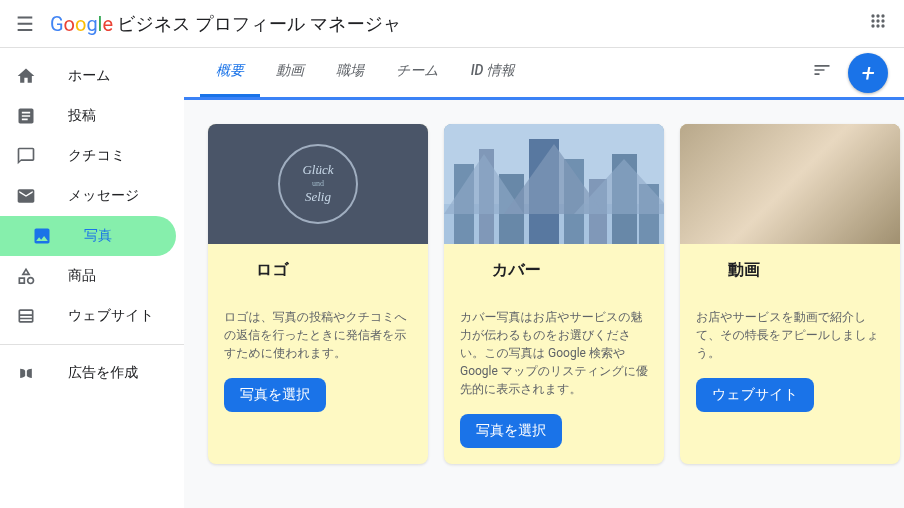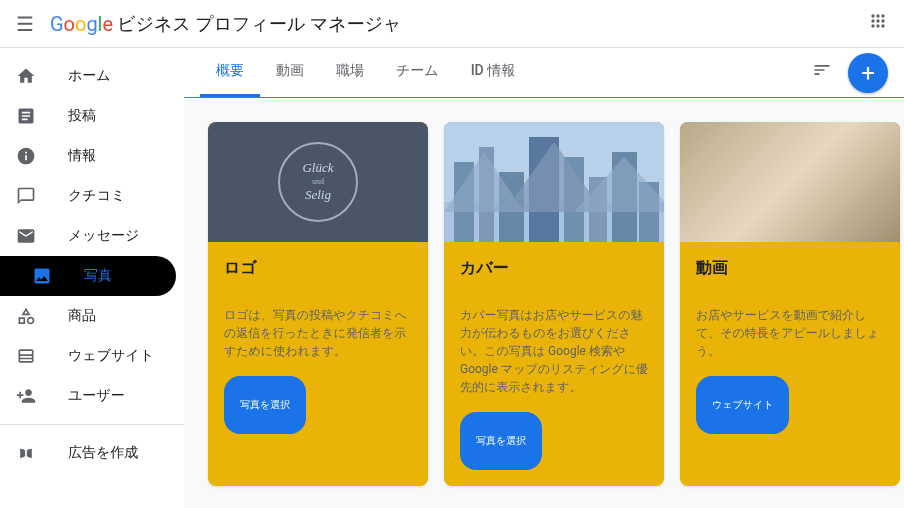--- a/index.html
+++ b/index.html
@@ -78,21 +78,21 @@
       height: 40px;
       padding: 0 12px 0 16px;
       cursor: pointer;
       border-radius: 0 20px 20px 0;
       margin-right: 8px;
       gap: 32px;
       color: #202124;
       font-size: 14px;
     }
     .sidebar-item.active {
-      background: #000000;
+      background: #86efac;
       color: #1a73e8;
       padding-left: 32px;
     }
     .sidebar-item.active .sidebar-icon { color: #1a73e8; }
     .sidebar-icon {
       width: 20px;
       height: 20px;
       color: #5f6368;
       display: flex;
       align-items: center;
@@ -110,25 +110,26 @@
     .main {
       flex: 1;
       background: #f8f9fa;
       overflow-y: auto;
       padding: 0;
     }
 
     
     .content-header {
       background: #fff;
-      border-bottom: 1px solid #3b82f6;
+      border-bottom: 3px solid #3b82f6;
       display: flex;
       align-items: center;
       justify-content: space-between;
       padding: 0 16px;
+      font-style: italic;
     }
     .tabs {
       display: flex;
       gap: 0;
     }
     .tab {
       padding: 14px 16px;
       font-size: 14px;
       color: #5f6368;
       cursor: pointer;
@@ -164,21 +165,21 @@
       box-shadow: 0 1px 3px rgba(0,0,0,0.3);
     }
 
     
     .cards-area {
       padding: 24px 24px;
       display: flex;
       gap: 16px;
     }
     .card {
-      background: #eab308;
+      background: #fef9c3;
       border-radius: 8px;
       box-shadow: 0 1px 3px rgba(0,0,0,0.12);
       width: 220px;
       overflow: hidden;
       flex-shrink: 0;
     }
     .card-image {
       width: 100%;
       height: 120px;
       overflow: hidden;
@@ -236,35 +237,36 @@
       background: linear-gradient(135deg, #b8a88a 0%, #e8d8c0 50%, #a09070 100%);
     }
     .card-body {
       padding: 16px;
     }
     .card-title {
       font-size: 16px;
       font-weight: 600;
       color: #202124;
       margin-bottom: 8px;
+      margin-left: 32px;
     }
     .card-desc {
       font-size: 12px;
       color: #5f6368;
       line-height: 1.5;
       margin-bottom: 16px;
       margin-top: 27px;
     }
     .card-btn {
       display: inline-block;
-      padding: 22px 16px;
+      padding: 8px 16px;
       background: #1a73e8;
       color: #fff;
-      border-radius: 16px;
-      font-size: 10px;
+      border-radius: 8px;
+      font-size: 14px;
       font-weight: 500;
       cursor: pointer;
       border: none;
       white-space: nowrap;
     }
   </style>
 </head>
 <body>
 
 <div class="topbar">
@@ -298,28 +300,20 @@
 
     <div class="sidebar-item">
       <span class="sidebar-icon">
         <svg width="20" height="20" viewBox="0 0 24 24" fill="currentColor">
             <path d="M19 3H5c-1.1 0-2 .9-2 2v14c0 1.1.9 2 2 2h14c1.1 0 2-.9 2-2V5c0-1.1-.9-2-2-2zm-5 14H7v-2h7v2zm3-4H7v-2h10v2zm0-4H7V7h10v2z"></path>
           </svg>
       </span>
       <span class="sidebar-label">投稿</span>
     </div>
 
-    <div class="sidebar-item">
-      <span class="sidebar-icon">
-        <svg width="20" height="20" viewBox="0 0 24 24" fill="currentColor">
-            <path d="M12 2C6.48 2 2 6.48 2 12s4.48 10 10 10 10-4.48 10-10S17.52 2 12 2zm1 15h-2v-6h2v6zm0-8h-2V7h2v2z"></path>
-          </svg>
-      </span>
-      <span class="sidebar-label">情報</span>
-    </div>
 
 
     <div class="sidebar-item">
       <span class="sidebar-icon">
         <svg width="20" height="20" viewBox="0 0 24 24" fill="currentColor">
             <path d="M20 2H4c-1.1 0-2 .9-2 2v18l4-4h14c1.1 0 2-.9 2-2V4c0-1.1-.9-2-2-2zm0 14H6l-2 2V4h16v12z"></path>
           </svg>
       </span>
       <span class="sidebar-label">クチコミ</span>
     </div>
@@ -353,28 +347,20 @@
 
     <div class="sidebar-item">
       <span class="sidebar-icon">
         <svg width="20" height="20" viewBox="0 0 24 24" fill="currentColor">
             <path d="M19 4H5c-1.11 0-2 .9-2 2v12c0 1.1.89 2 2 2h14c1.1 0 2-.9 2-2V6c0-1.1-.89-2-2-2zm0 14H5v-2h14v2zm0-4H5v-2h14v2zm0-4H5V6h14v4z"></path>
           </svg>
       </span>
       <span class="sidebar-label">ウェブサイト</span>
     </div>
 
-    <div class="sidebar-item">
-      <span class="sidebar-icon">
-        <svg width="20" height="20" viewBox="0 0 24 24" fill="currentColor">
-            <path d="M15 12c2.21 0 4-1.79 4-4s-1.79-4-4-4-4 1.79-4 4 1.79 4 4 4zm-9-2V7H4v3H1v2h3v3h2v-3h3v-2H6zm9 4c-2.67 0-8 1.34-8 4v2h16v-2c0-2.66-5.33-4-8-4z"></path>
-          </svg>
-      </span>
-      <span class="sidebar-label">ユーザー</span>
-    </div>
 
     <div class="sidebar-divider"></div>
 
     <div class="sidebar-item">
       <span class="sidebar-icon">
         <svg width="20" height="20" viewBox="0 0 24 24" fill="currentColor">
             <path d="M11 9.275C9.613 7.926 8.2 7 5 7v11c3.2 0 4.613-.926 6-2.275V9.275zM13 9.275V15.725C14.387 17.074 15.8 18 19 18V7c-3.2 0-4.613.926-6 2.275z"></path>
           </svg>
       </span>
       <span class="sidebar-label">広告を作成</span>

